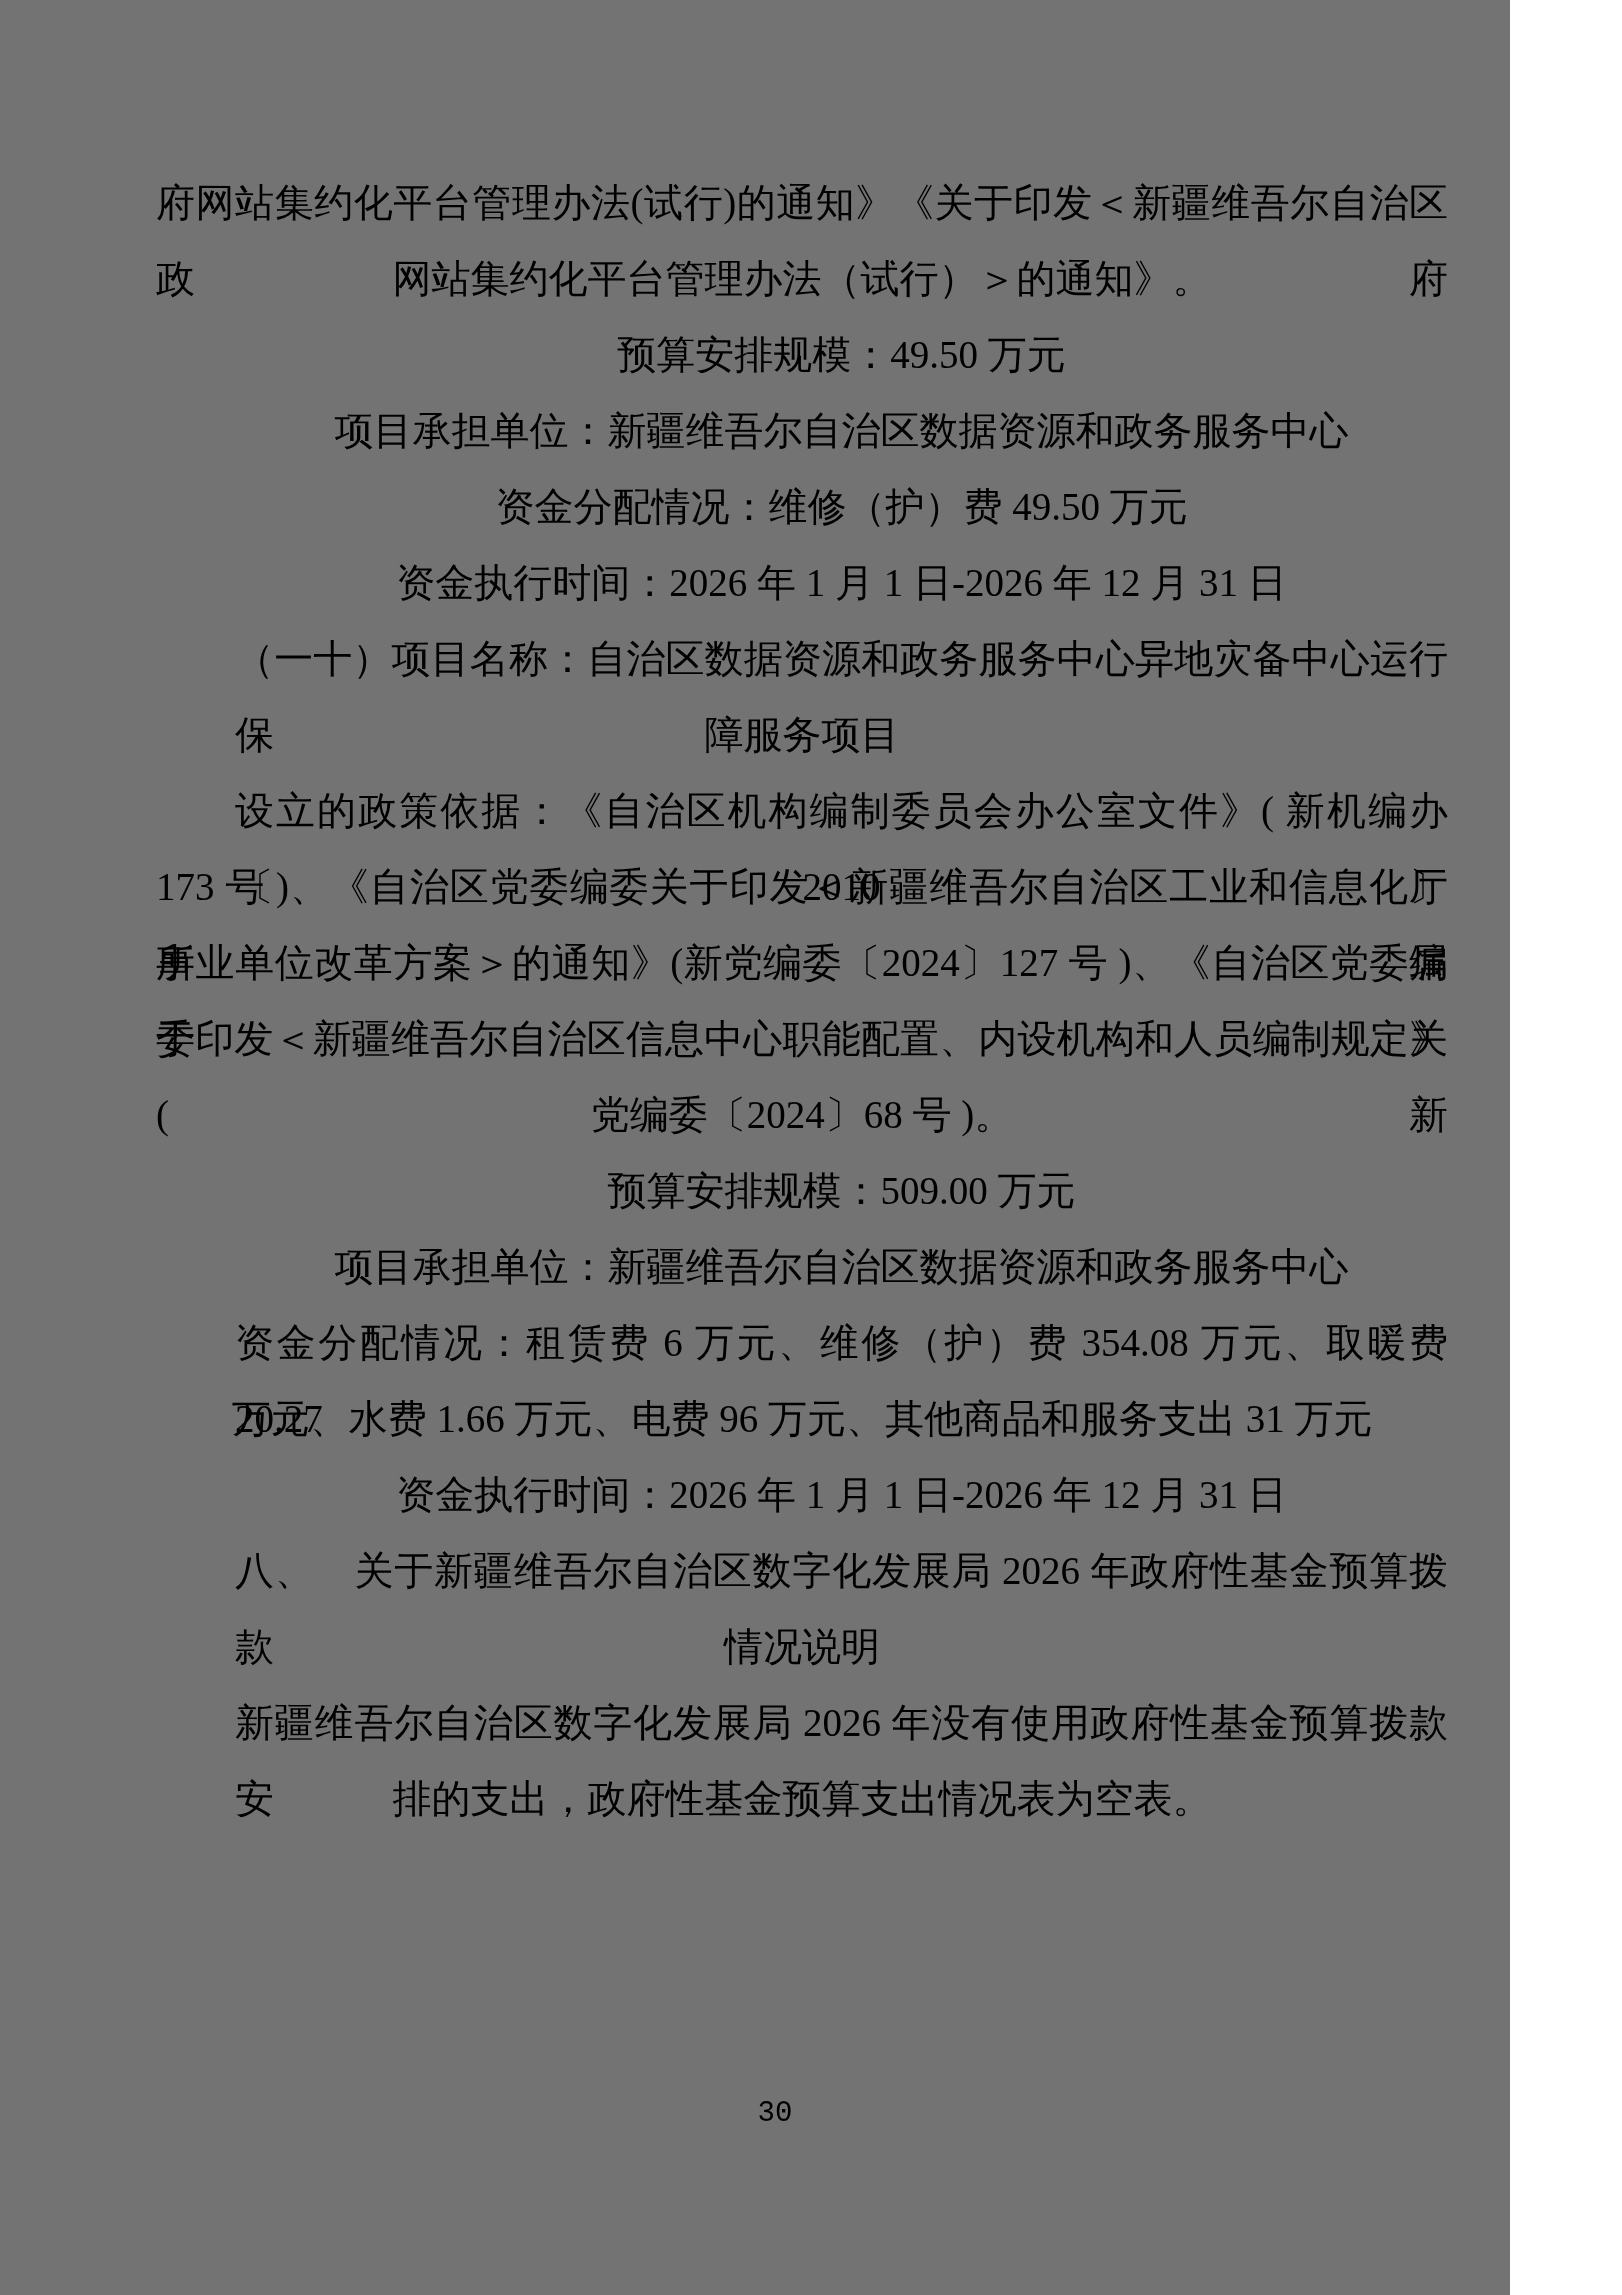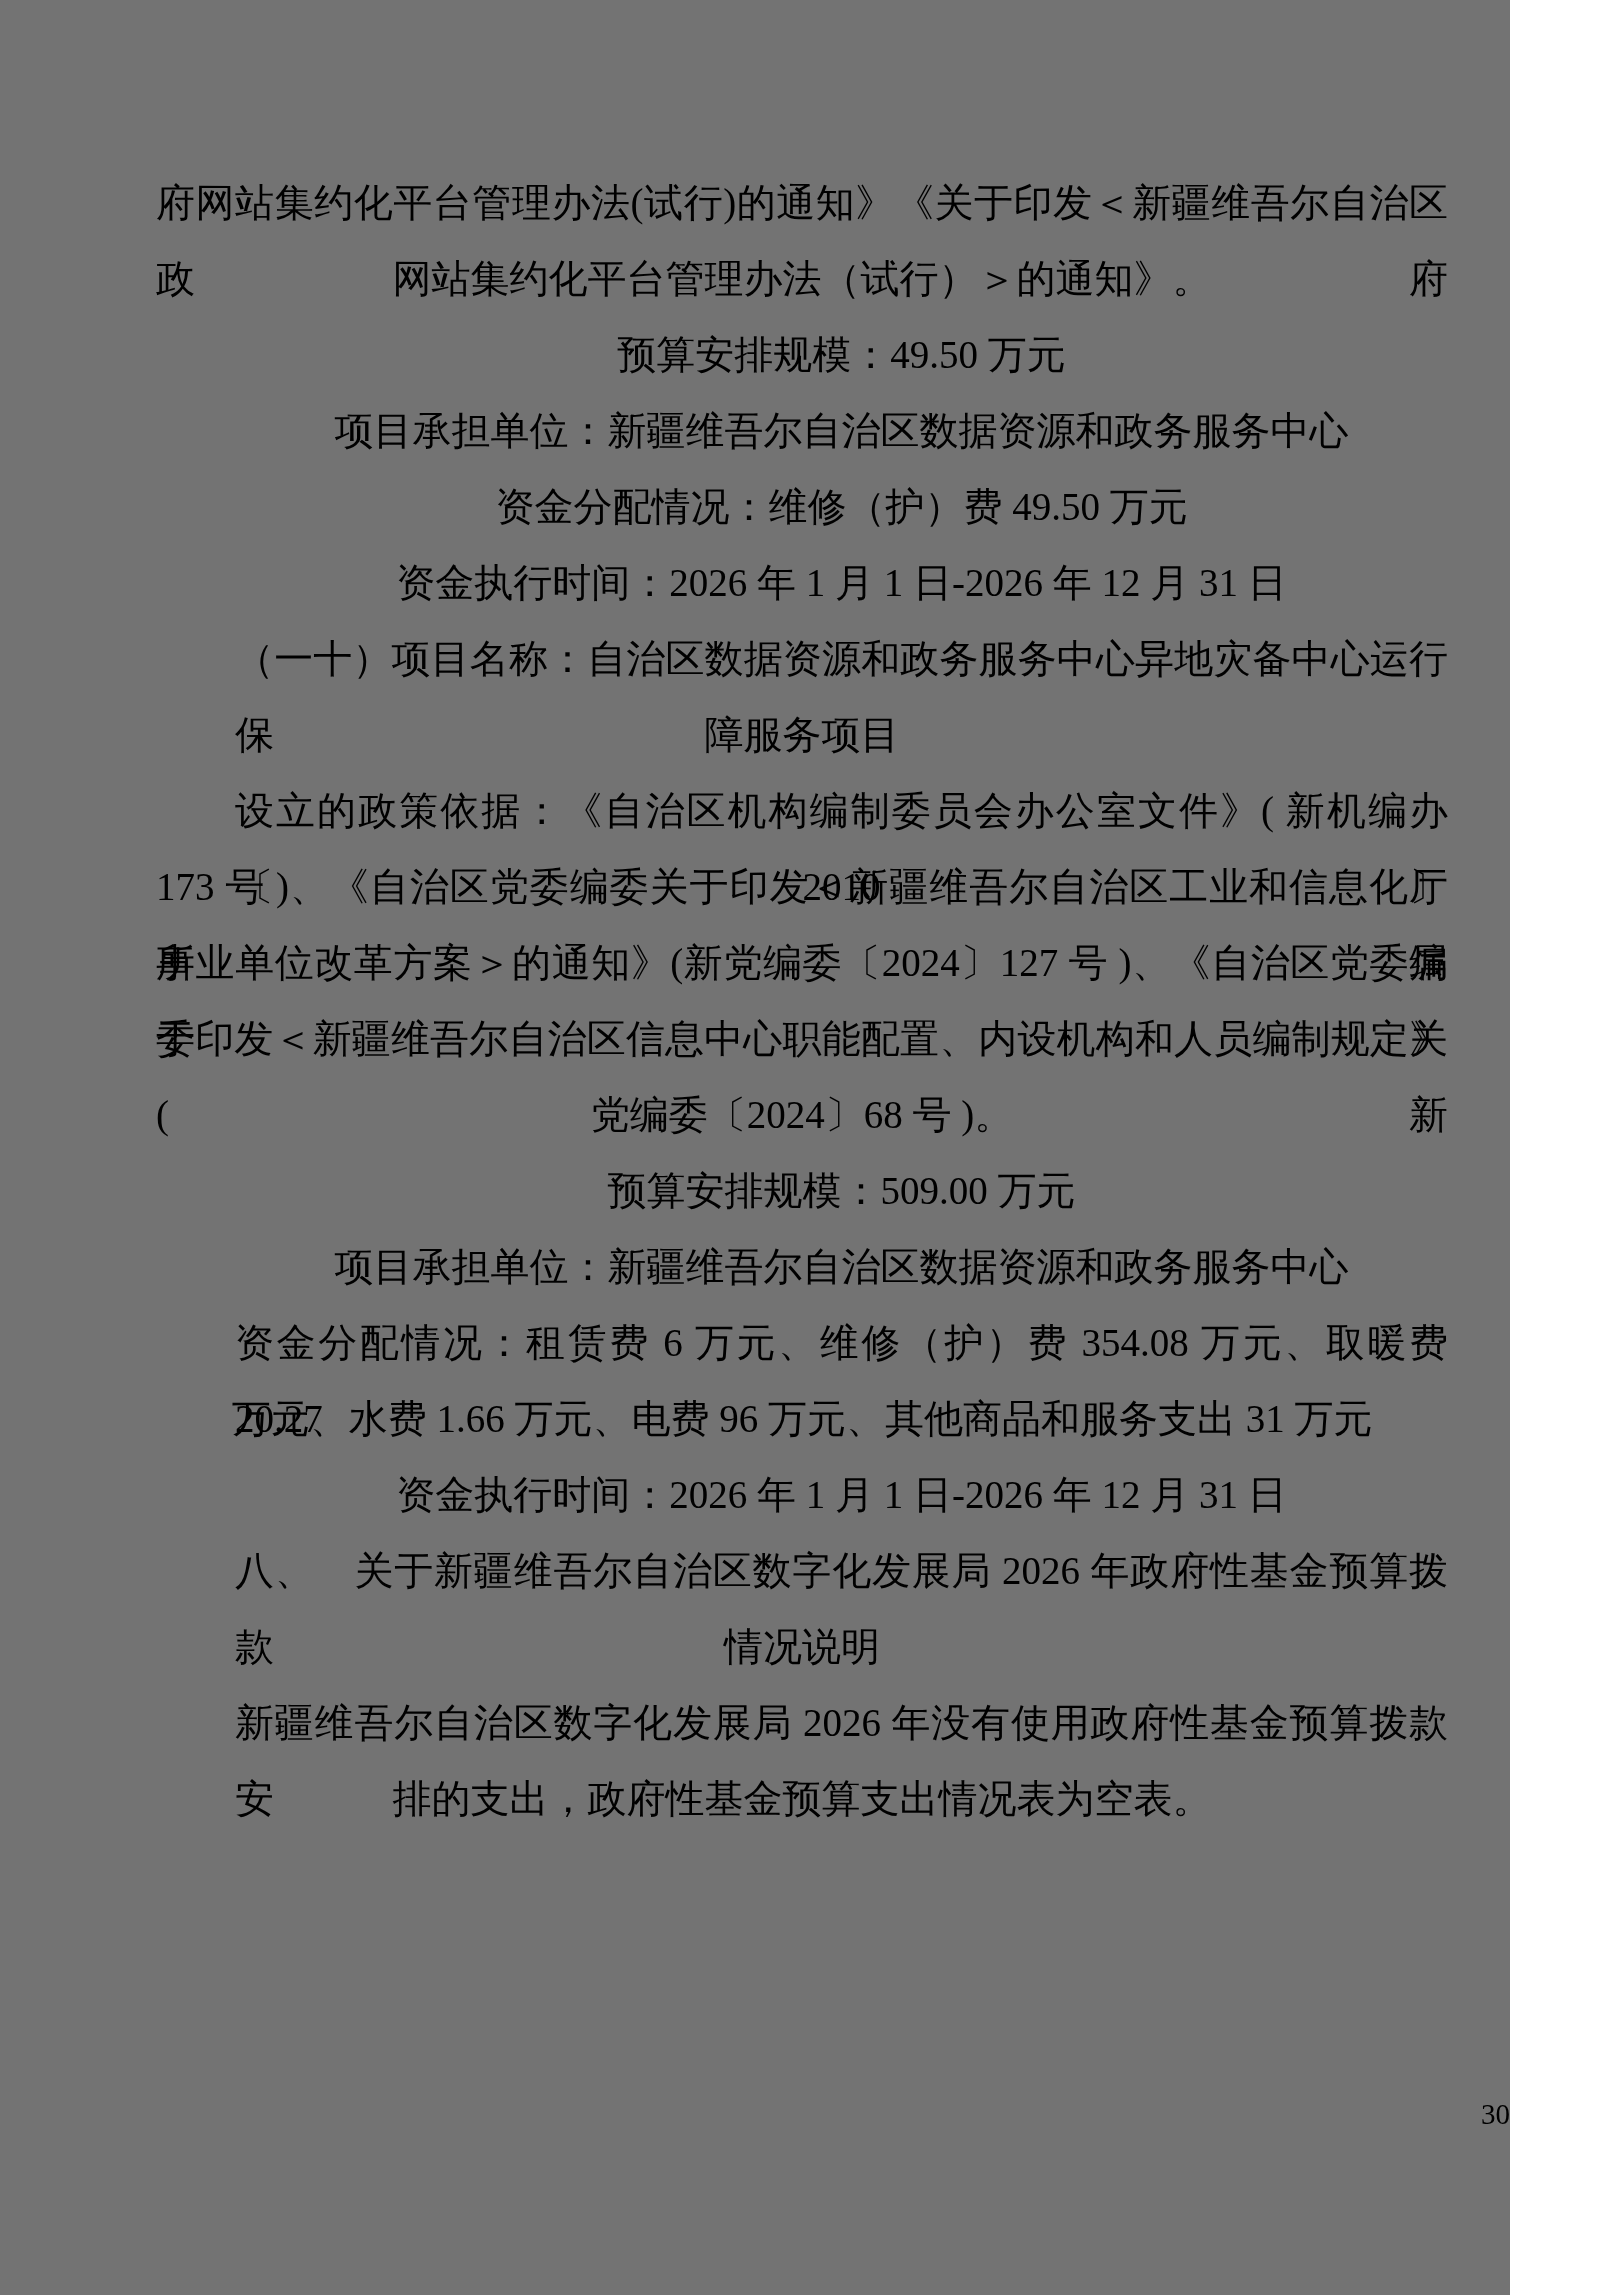--- a/index.html
+++ b/index.html
@@ -38,25 +38,26 @@
     padding-left: 79px;
   }
   .line.bold {
     font-weight: normal;
   }
   .page-number {
     position: absolute;
     left: 0;
     top: 2097px;
     width: 100%;
-    text-align: right;
-    font-family: Liberation Serif, serif;
+    text-align: center;
+    font-family: Liberation Mono, monospace;
     font-size: 29px;
     line-height: 34px;
     color: #000000;
+    padding-left: 20px;
   }
 </style>
 </head>
 <body>
 
 <div class="page">
   <div class="doc-body" id="doc-body"><div class="line justify">府网站集约化平台管理办法(试行)的通知》《关于印发＜新疆维吾尔自治区政府</div><div class="line">网站集约化平台管理办法（试行）＞的通知》。</div><div class="line indent">预算安排规模：49.50 万元</div><div class="line indent">项目承担单位：新疆维吾尔自治区数据资源和政务服务中心</div><div class="line indent">资金分配情况：维修（护）费 49.50 万元</div><div class="line indent">资金执行时间：2026 年 1 月 1 日-2026 年 12 月 31 日</div><div class="line indent justify">（一十）项目名称：自治区数据资源和政务服务中心异地灾备中心运行保</div><div class="line">障服务项目</div><div class="line indent justify">设立的政策依据：《自治区机构编制委员会办公室文件》( 新机编办〔2010〕</div><div class="line justify">173 号 )、《自治区党委编委关于印发＜新疆维吾尔自治区工业和信息化厅所属</div><div class="line justify">事业单位改革方案＞的通知》(新党编委〔2024〕127 号 )、《自治区党委编委关</div><div class="line justify">于印发＜新疆维吾尔自治区信息中心职能配置、内设机构和人员编制规定》(新</div><div class="line">党编委〔2024〕68 号 )。</div><div class="line indent">预算安排规模：509.00 万元</div><div class="line indent">项目承担单位：新疆维吾尔自治区数据资源和政务服务中心</div><div class="line indent justify">资金分配情况：租赁费 6 万元、维修（护）费 354.08 万元、取暖费 20.27</div><div class="line">万元、水费 1.66 万元、电费 96 万元、其他商品和服务支出 31 万元</div><div class="line indent">资金执行时间：2026 年 1 月 1 日-2026 年 12 月 31 日</div><div class="line indent bold justify">八、　关于新疆维吾尔自治区数字化发展局 2026 年政府性基金预算拨款</div><div class="line bold">情况说明</div><div class="line indent justify">新疆维吾尔自治区数字化发展局 2026 年没有使用政府性基金预算拨款安</div><div class="line">排的支出，政府性基金预算支出情况表为空表。</div></div>
   <div class="page-number">30</div>
 </div>
 

